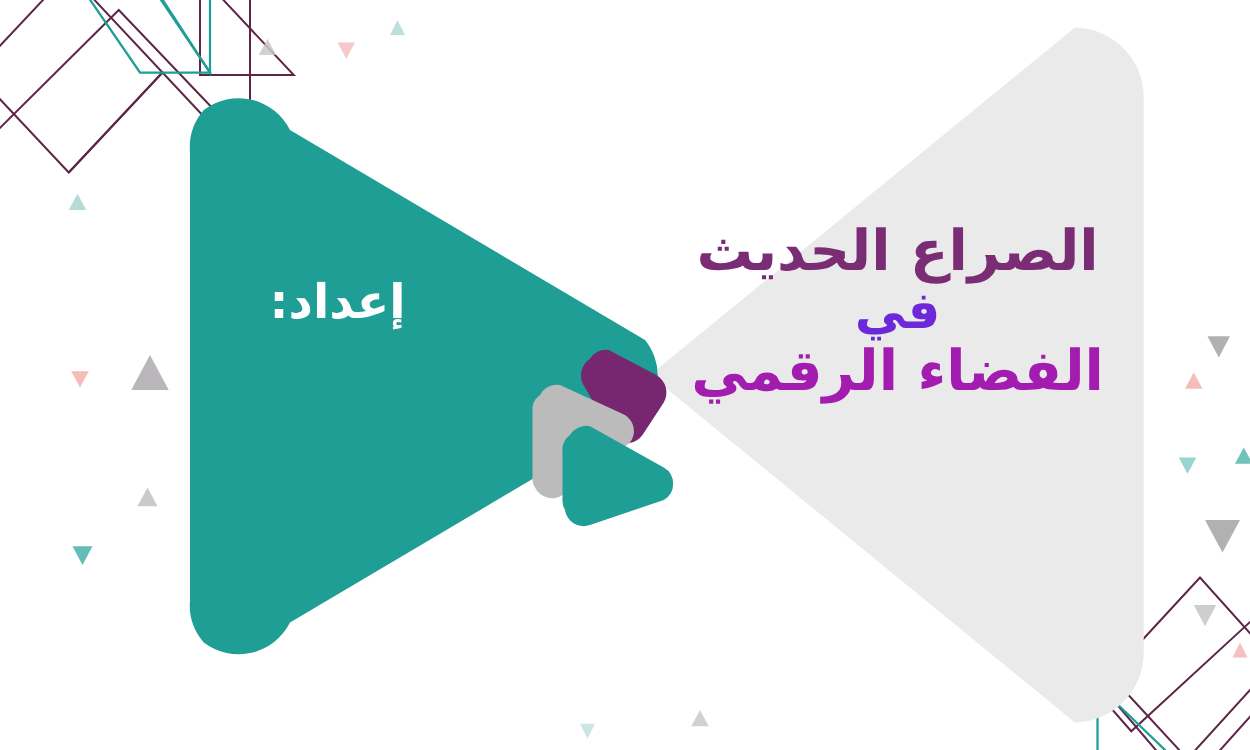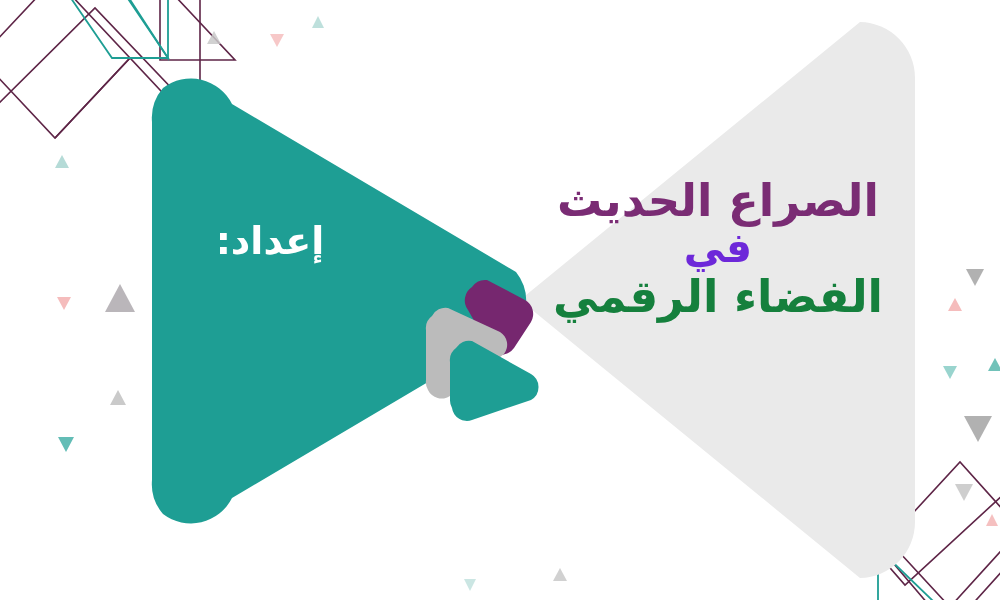--- a/index.html
+++ b/index.html
@@ -180,21 +180,21 @@
              A 15,15 0 0 1 450,400
              L 450,362
              A 15,15 0 0 1 456,348 Z"></path>
   </svg>
 
   <div id="text-layer" class="layer">
 
     <div class="title-block">
       <div class="title-line" style="color: rgb(122, 44, 116);">الصراع الحديث</div>
       <div class="title-line accent" style="color: #6d28d9;">في</div>
-      <div class="title-line" style="color: #15803d;">الفضاء الرقمي</div>
+      <div class="title-line" style="color: #a21caf;">الفضاء الرقمي</div>
     </div>
 
     <div class="credit-block">
       <div class="credit-line">إعداد:</div>
     </div>
 
   </div>
 </div>
 
 </body></html>

